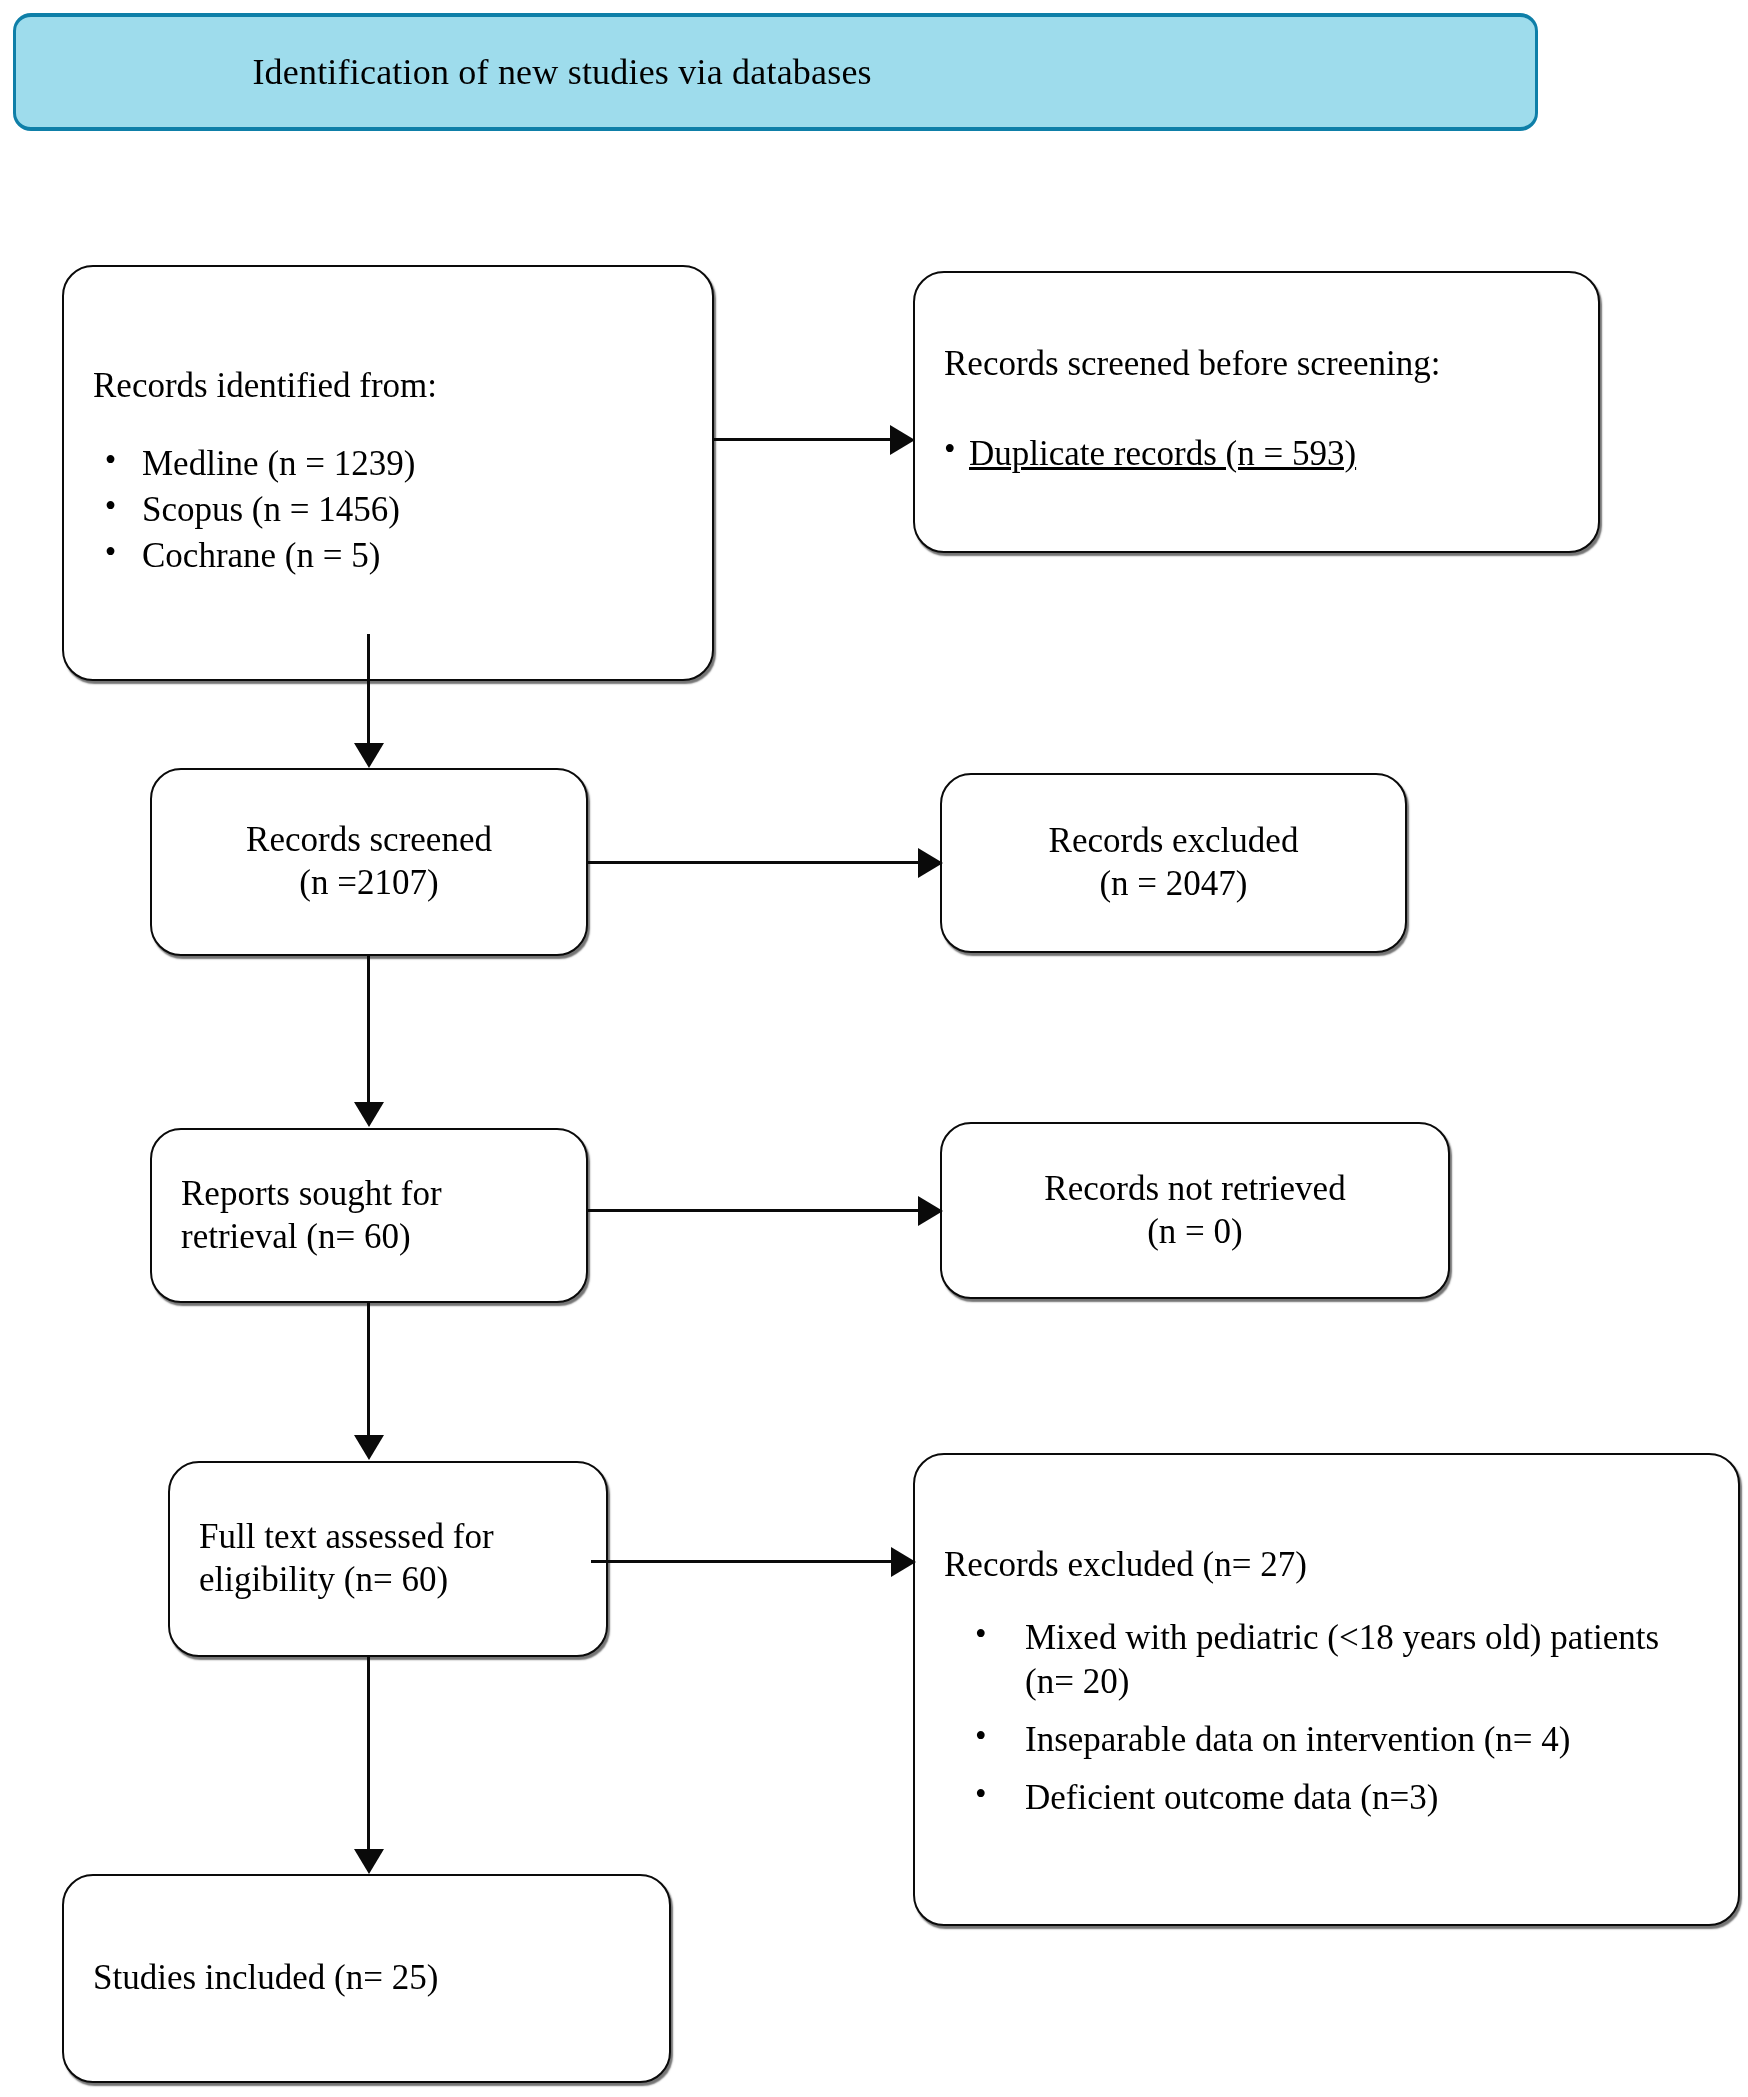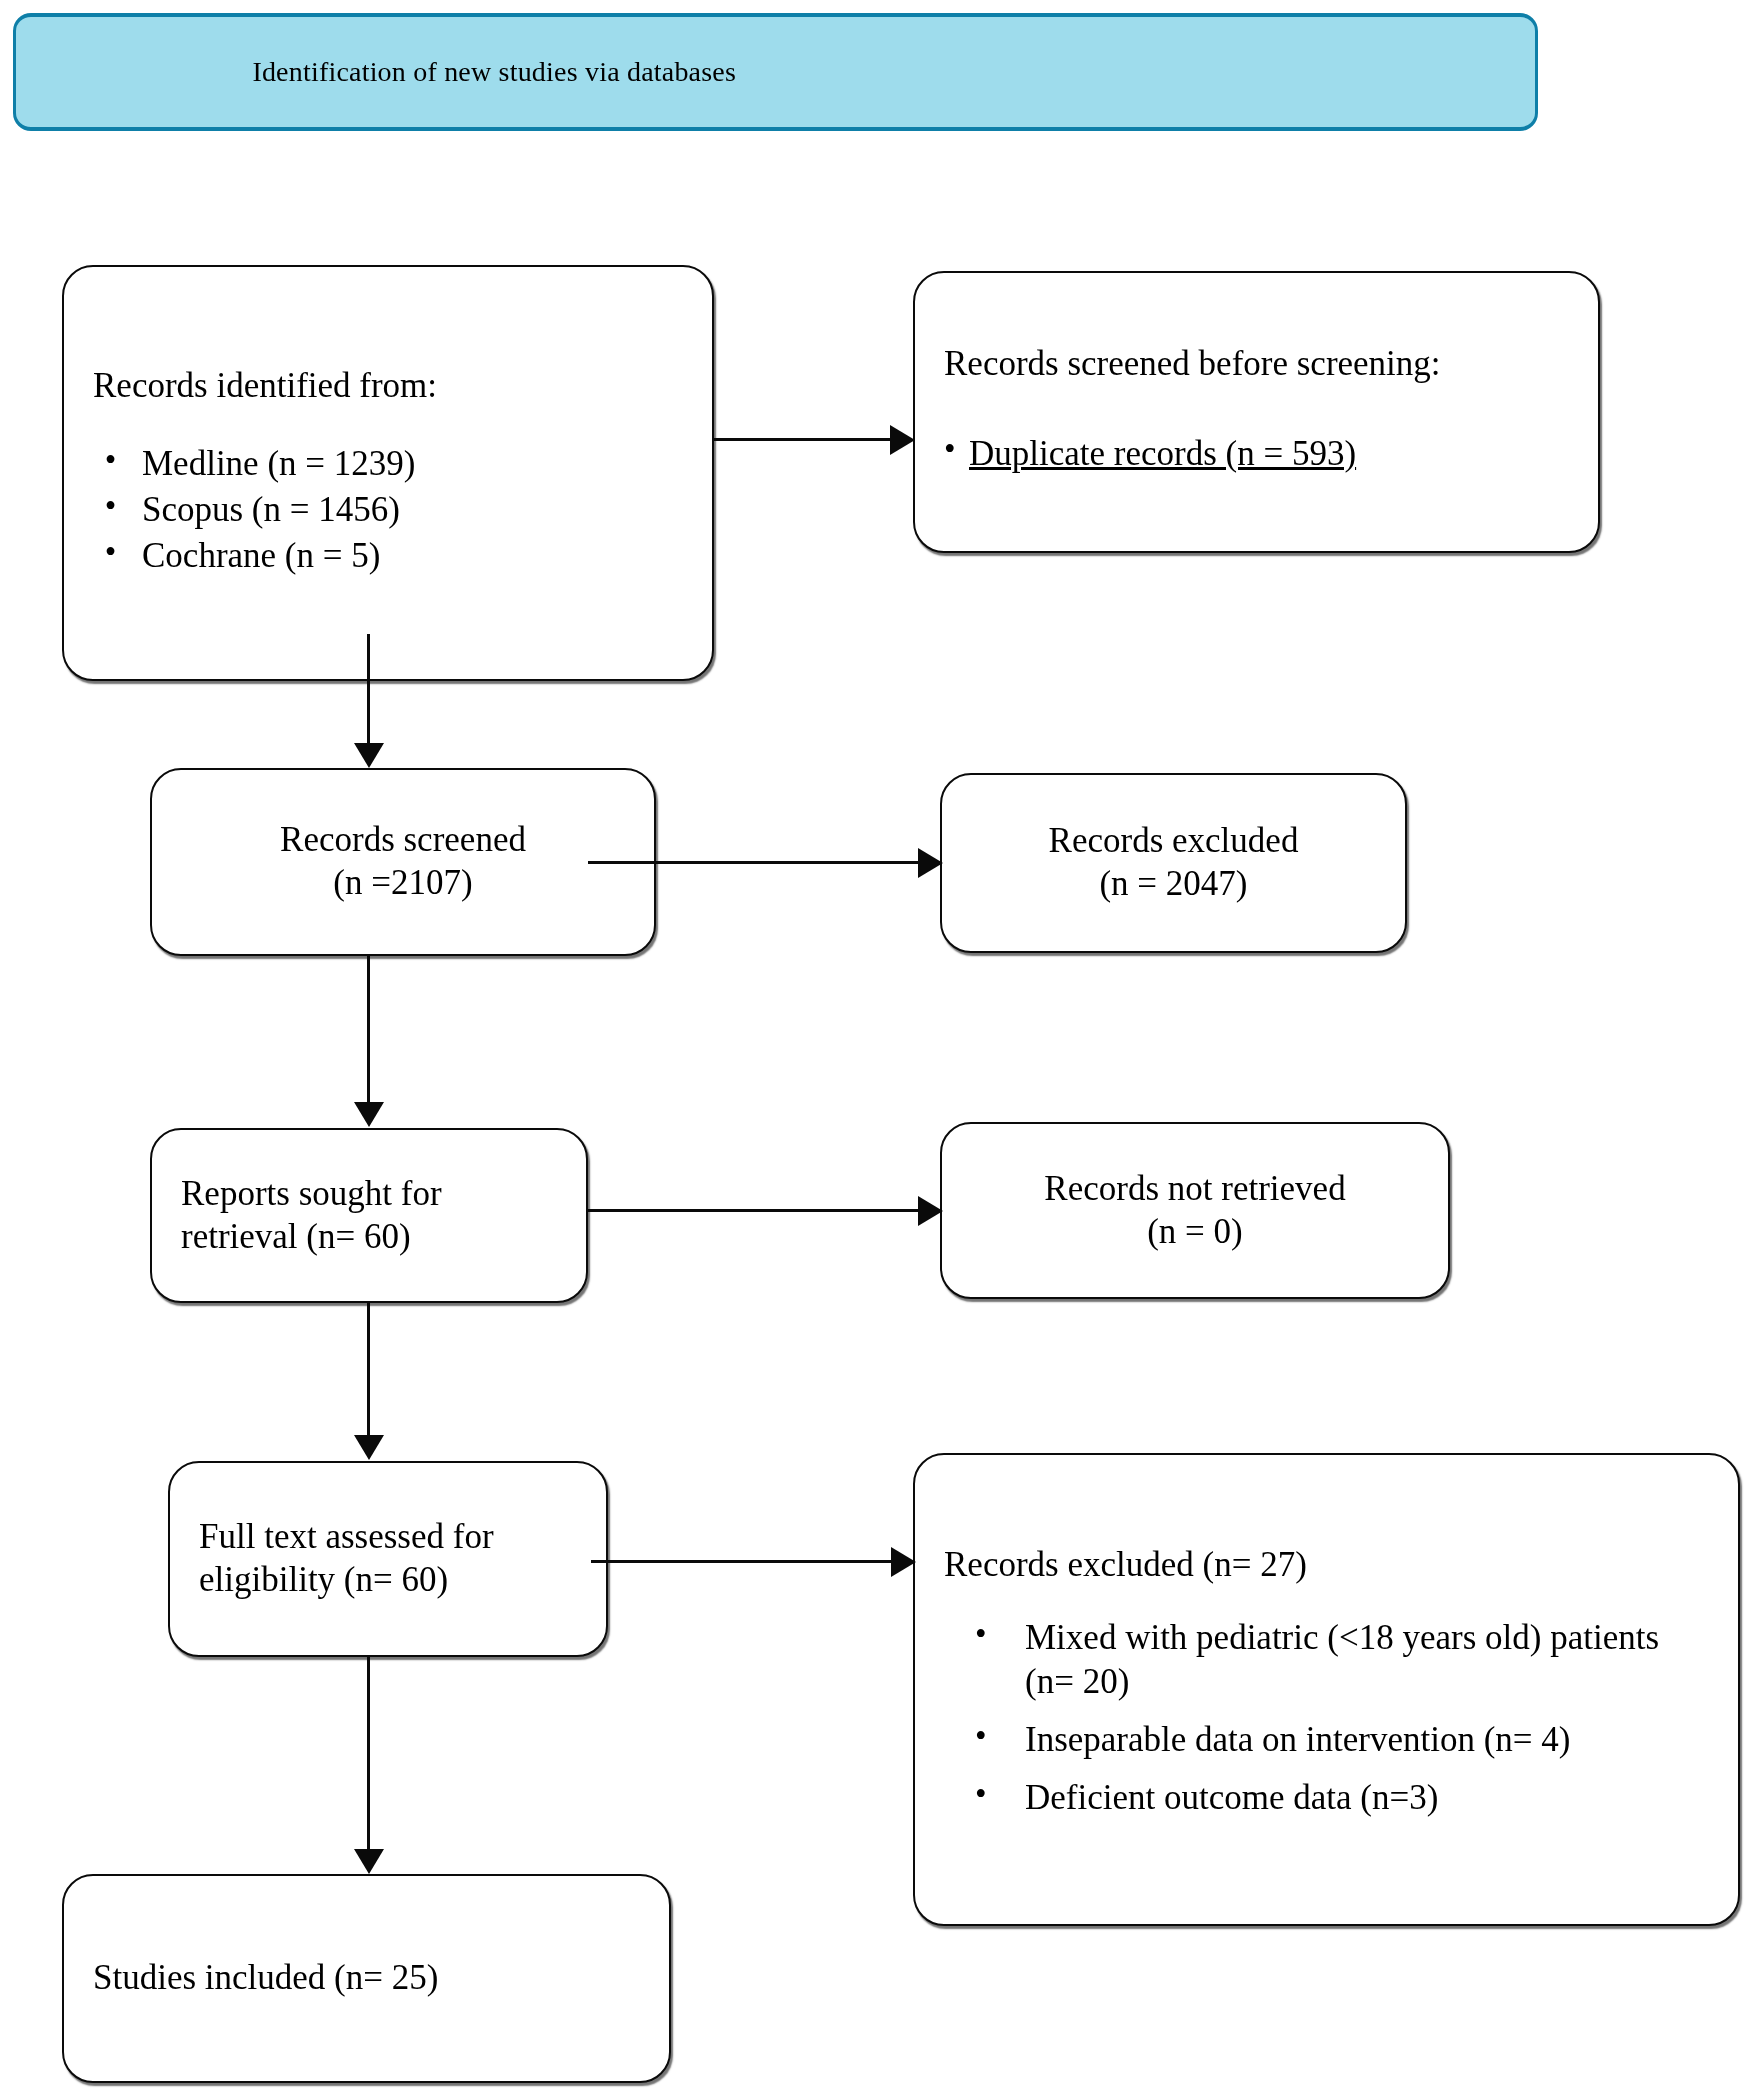--- a/index.html
+++ b/index.html
@@ -25,21 +25,21 @@
     border:4.8px solid #0e7fa8;
     border-left-width:3.8px;
     border-right-width:3.8px;
     border-radius:18px;
     box-sizing:border-box;
     display:flex;
     align-items:center;
   }
   .banner-title{
     margin-left:236px;
-    font-size:28px;
+    font-size:36px;
     line-height:1.1;
     color:#000;
     letter-spacing:0.2px;
     white-space:nowrap;
   }
 
   
   .box{
     position:absolute;
     background:#ffffff;
@@ -94,21 +94,21 @@
     padding-left:81px;
     margin-bottom:14px;
   }
   ul.bullets.wide li::before{
     left:31px;
   }
 
   
   #box-identified      {left:62px;  top:217px;  width:652px; height:416px;margin-top:48px;}
   #box-removed         {left:913px; top:271px;  width:687px; height:282px;}
-  #box-screened        {left:150px;  top:768px; width:506px;  height:188px;}
+  #box-screened        {left:150px;  top:768px; width:438px;  height:188px;}
   #box-excluded-screen {left:940px; top:773px; width:467px;  height:180px;}
   #box-sought          {left:150px;  top:1128px; width:438px;  height:175px;}
   #box-not-retrieved   {left:940px; top:1122px; width:510px;  height:177px;}
   #box-fulltext        {left:168px;  top:1461px; width:440px;  height:196px;}
   #box-excluded-full   {left:913px; top:1453px; width:827px; height:473px;}
   #box-included        {left:62px;  top:1874px; width:609px; height:209px;}
 
   #box-identified .inner p.head{margin-bottom:0;}
   #box-identified ul.bullets{margin-top:34px;}
 

